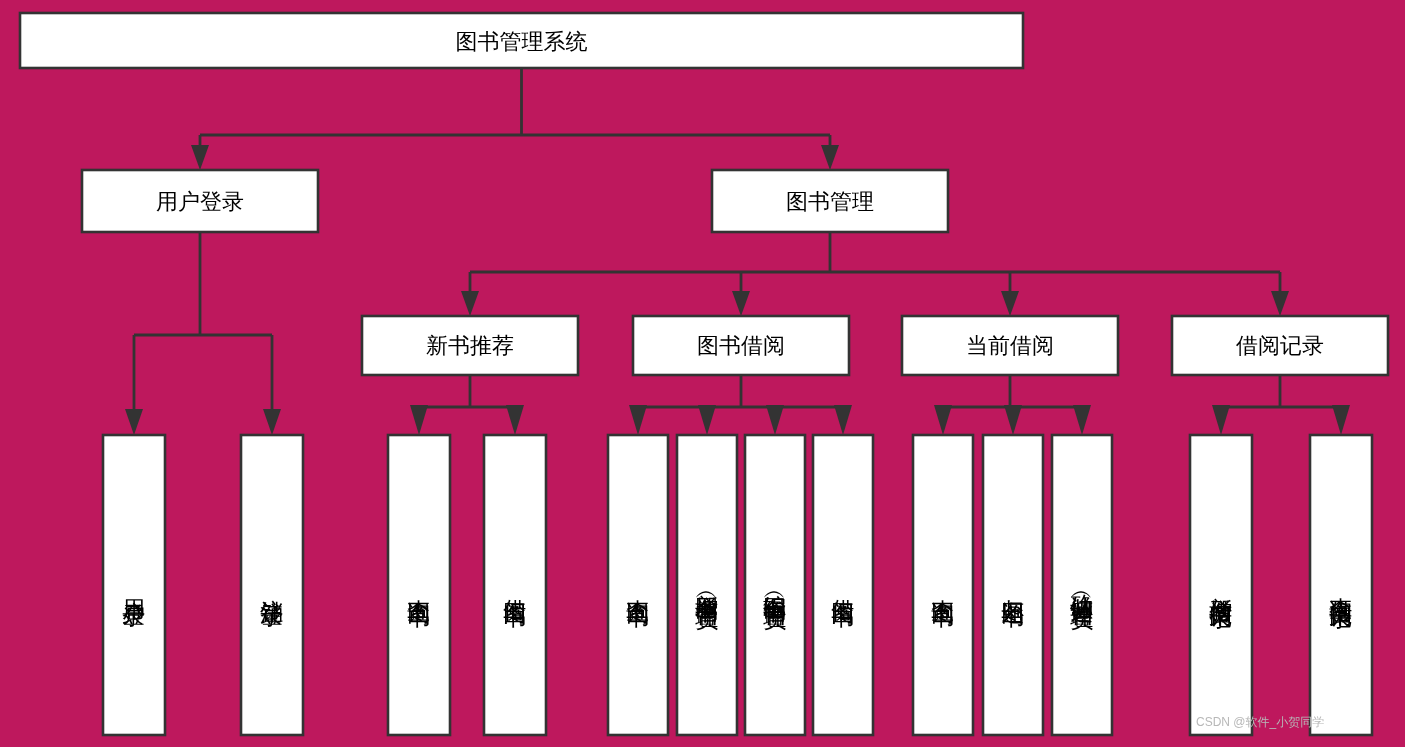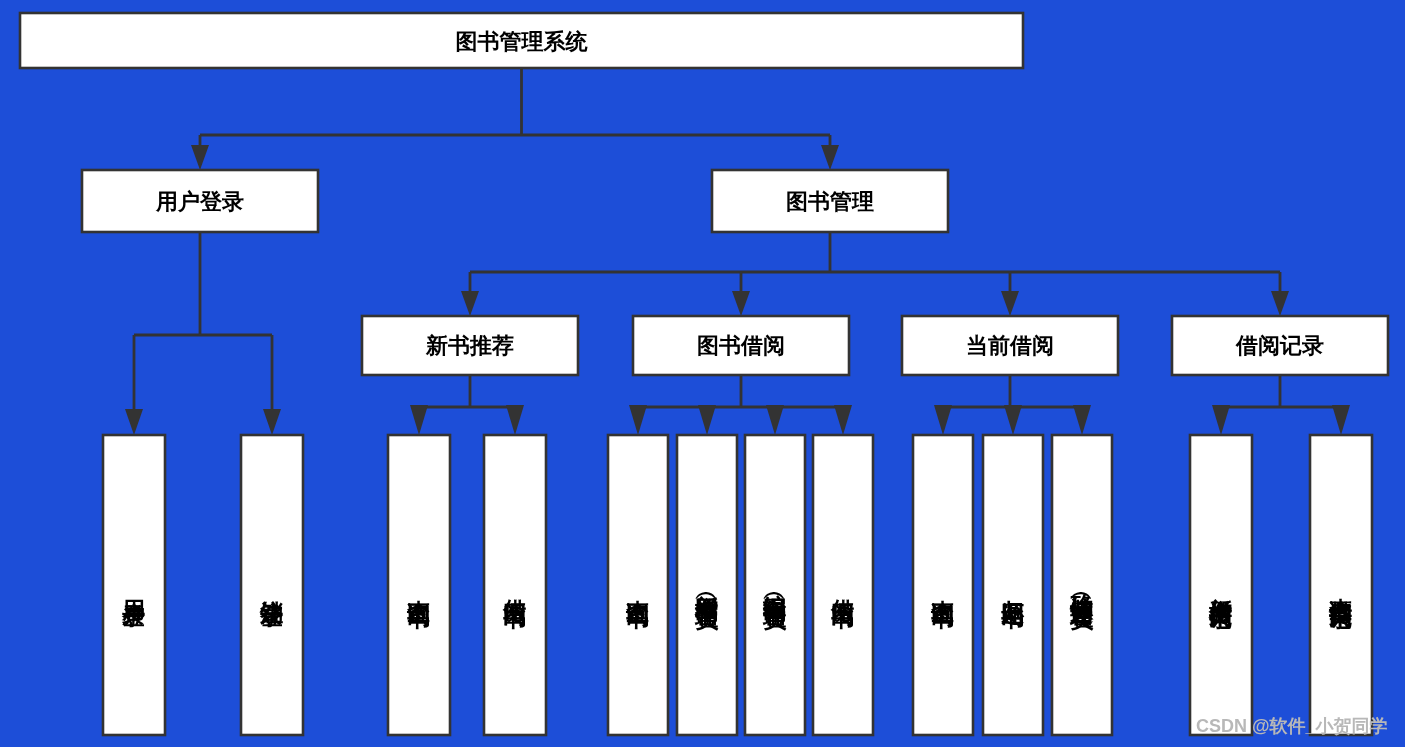--- a/index.html
+++ b/index.html
@@ -10,22 +10,21 @@
   body {
     width: 1405px;
     height: 747px;
     font-family: "Liberation Sans", "DejaVu Sans", sans-serif;
     overflow: hidden;
   }
   #diagram-root {
     position: relative;
     width: 1405px;
     height: 747px;
-    background: #1d4ed8;
-    font-weight: bold;
+    background: #be185d;
   }
   svg.diagram-canvas {
     position: absolute;
     left: 0;
     top: 0;
     width: 1405px;
     height: 747px;
     display: block;
   }
   .node-box {
@@ -63,21 +62,21 @@
     display: flex;
     align-items: center;
     justify-content: center;
     text-align: center;
     white-space: nowrap;
     pointer-events: none;
   }
   .watermark {
     position: absolute;
     font-family: "Liberation Sans", "DejaVu Sans", sans-serif;
-    font-size: 18px;
+    font-size: 12px;
     color: #b8b8b8;
     white-space: nowrap;
   }
 </style>
 </head>
 <body>
 
 <div id="diagram-root">
 
   <svg class="diagram-canvas" viewBox="0 0 1405 747">

